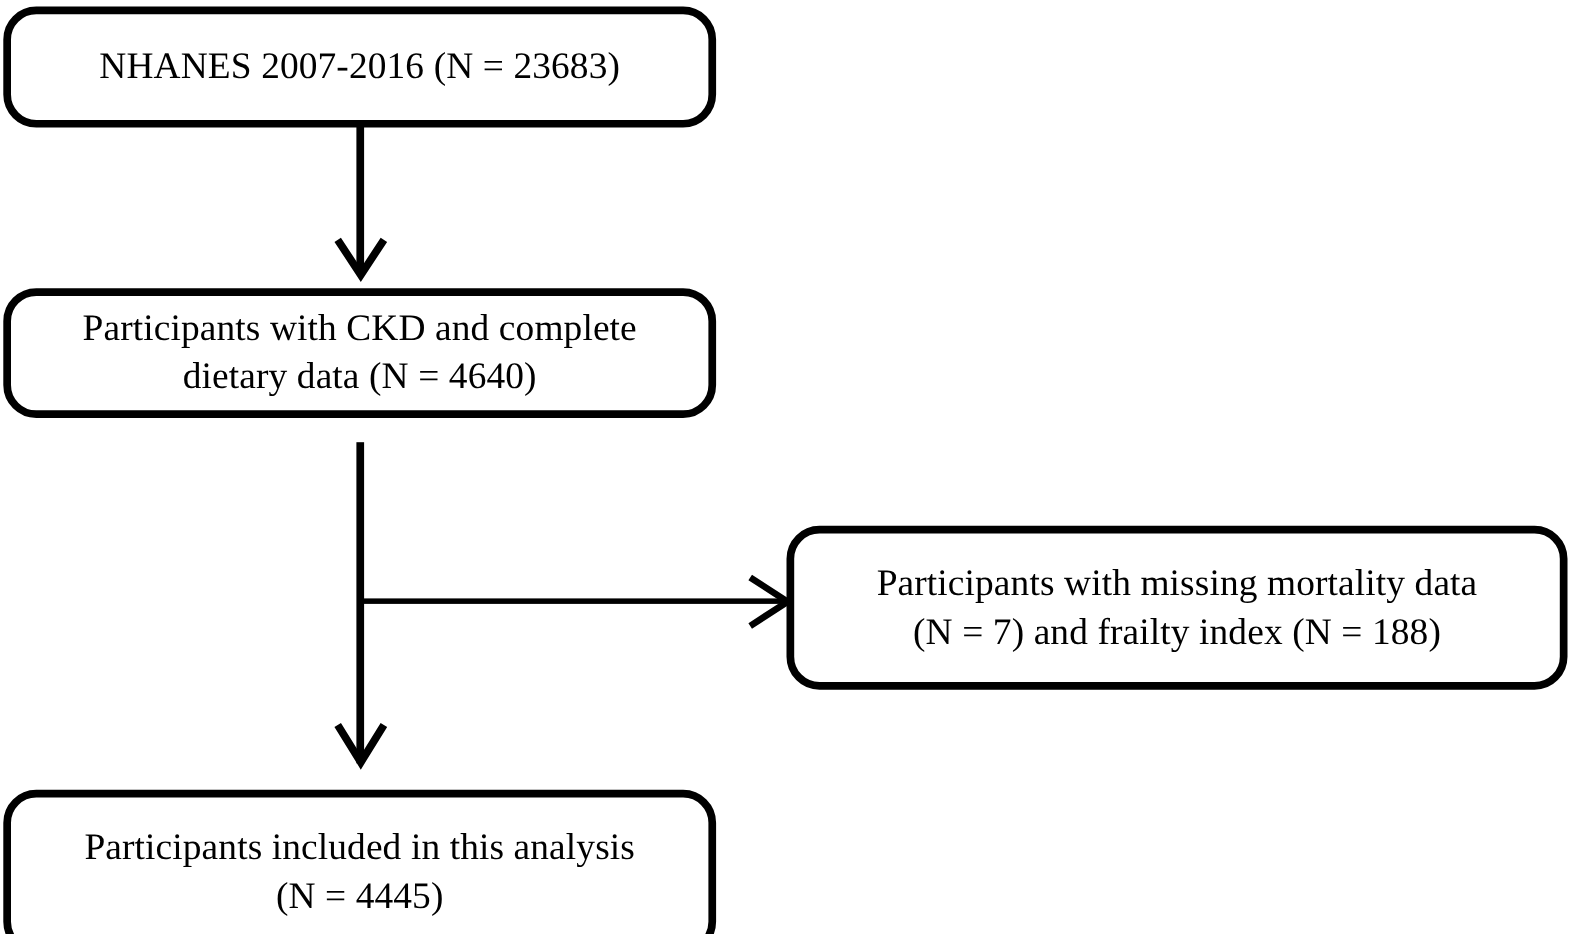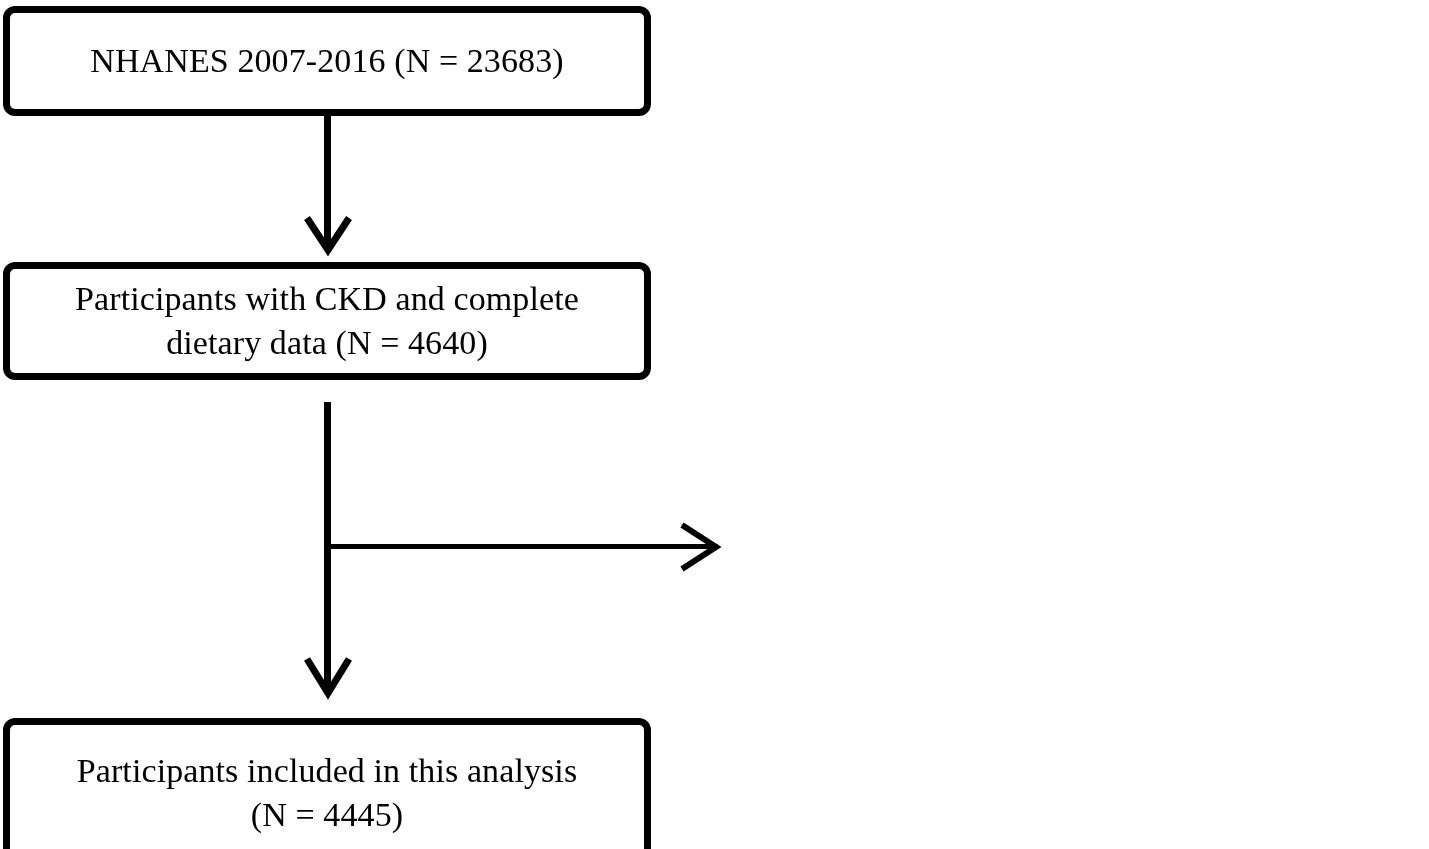--- a/index.html
+++ b/index.html
@@ -16,21 +16,21 @@
     width: 1429px;
     height: 849px;
     background: #ffffff;
     overflow: hidden;
   }
   .flow-box {
     position: absolute;
     box-sizing: border-box;
     background: #ffffff;
     border: 7px solid #000000;
-    border-radius: 12px;
+    border-radius: 30px;
     display: flex;
     align-items: center;
     justify-content: center;
     text-align: center;
   }
   .flow-box-text {
     font-family: "Liberation Serif", "DejaVu Serif", serif;
     font-size: 34px;
     line-height: 1.28;
     color: #000000;
@@ -102,20 +102,24 @@
 dietary data (N = 4640)</div>
   </div>
 
   <div class="conn-vert" id="conn-v2"></div>
 
   <div class="conn-horiz" id="conn-h1"></div>
   <svg class="arrow-head" id="arrow-right-1" viewBox="0 0 42 52">
     <path class="arrow-stroke-thin" d="M 4 4 L 38 26 L 4 48"></path>
   </svg>
 
+  <div class="flow-box" id="box-excluded">
+    <div class="flow-box-text">Participants with missing mortality data
+(N = 7) and frailty index (N = 188)</div>
+  </div>
 
   <svg class="arrow-head" id="arrow-down-2" viewBox="0 0 50 42">
     <path class="arrow-stroke" d="M 4 4 L 25 38 L 46 4"></path>
   </svg>
 
   <div class="flow-box" id="box-included">
     <div class="flow-box-text">Participants included in this analysis
 (N = 4445)</div>
   </div>
 

